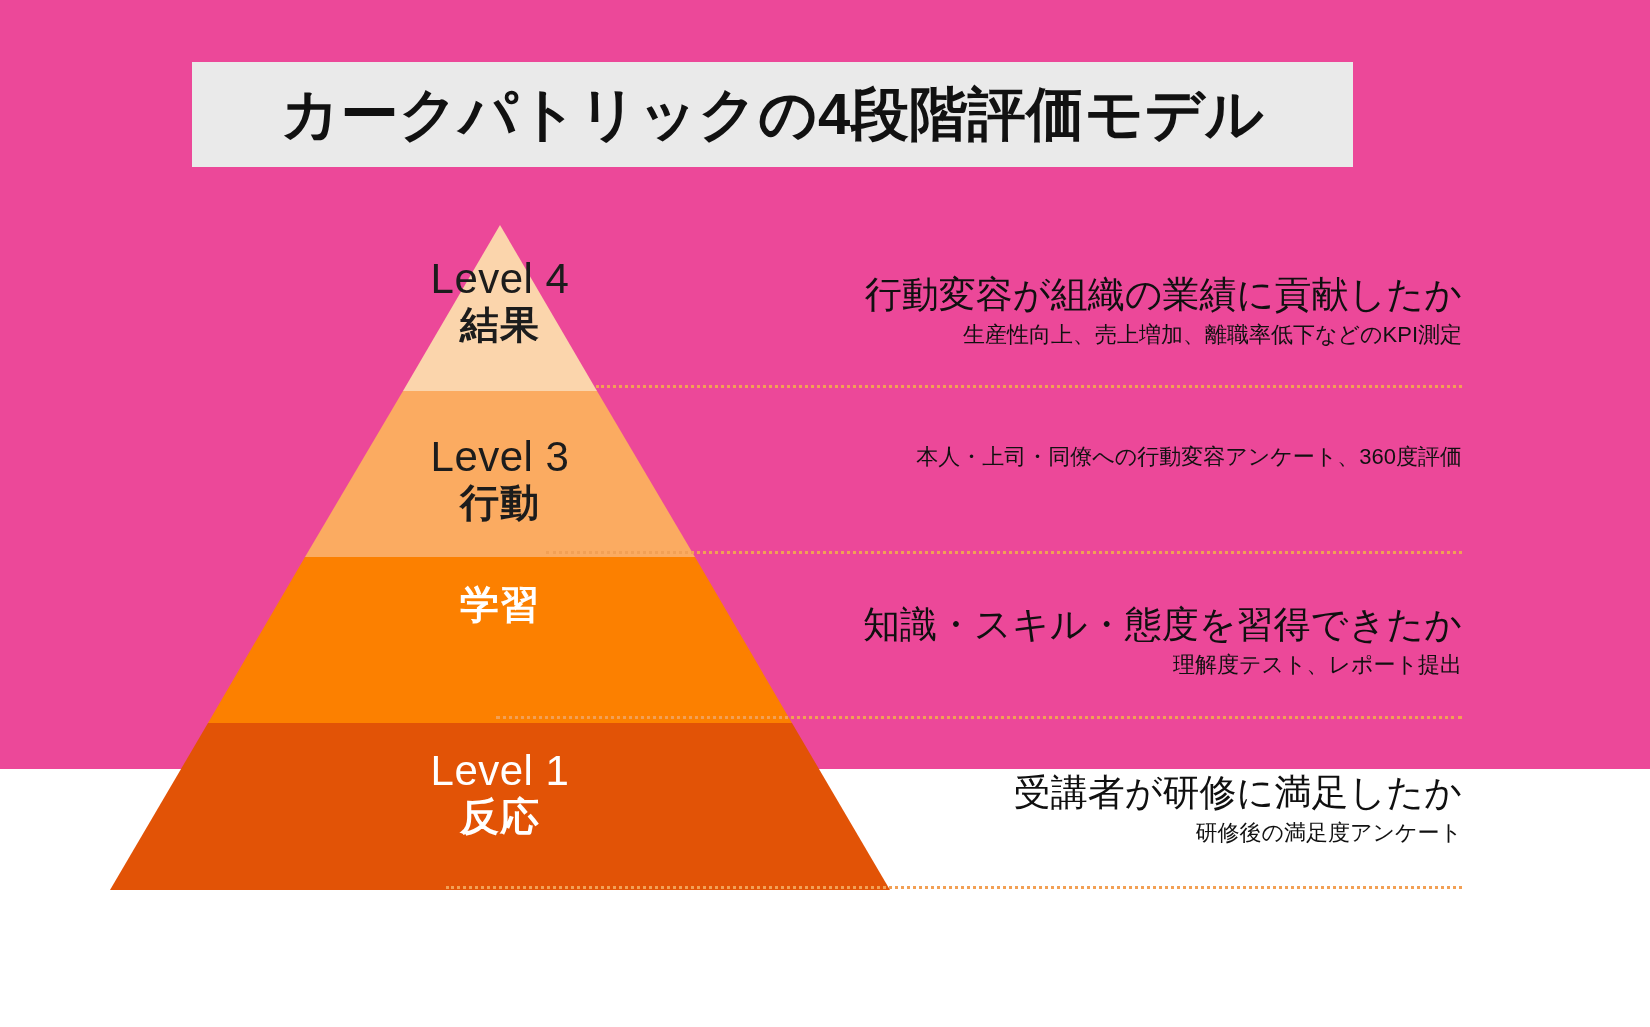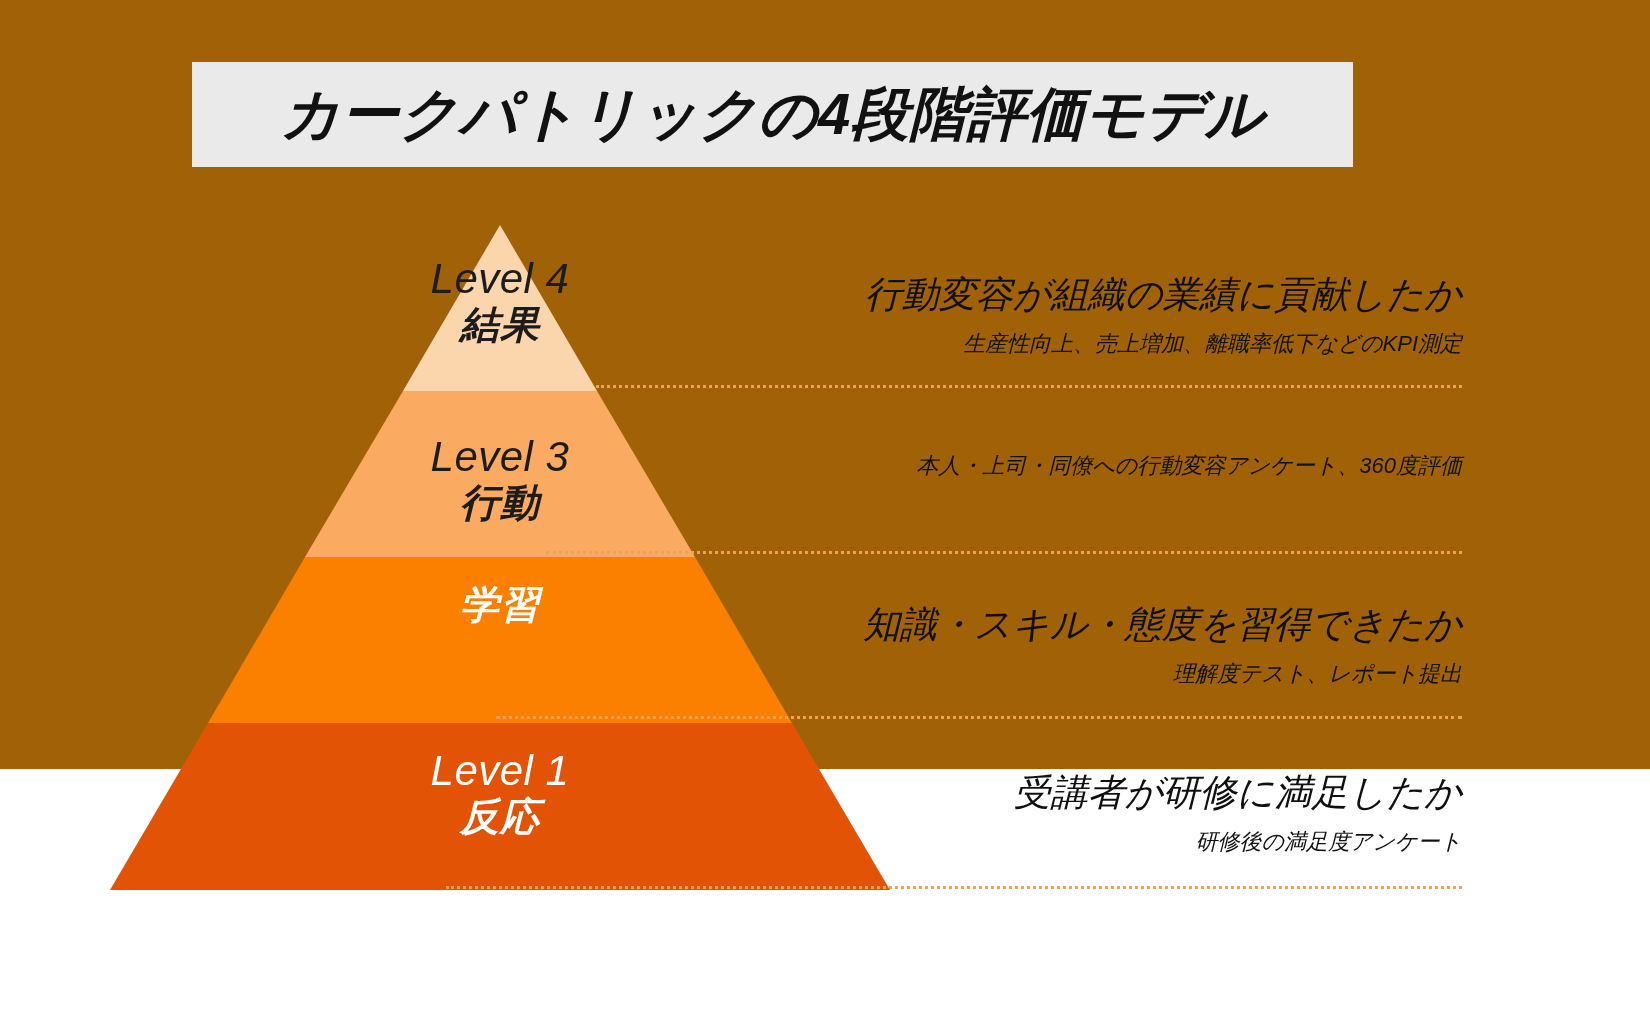--- a/index.html
+++ b/index.html
@@ -2,21 +2,21 @@
 <html><head>
 <meta charset="utf-8">
 <style>
   * { margin:0; padding:0; box-sizing:border-box; }
   html, body {
     width:1650px; height:1027px;
     background:#ffffff;
     font-family:"Liberation Sans","DejaVu Sans",sans-serif;
     overflow:hidden;
   }
-  #canvas { position:relative; width:1650px; height:769px; background:#a16207;font-style:italic; }
+  #canvas { position:relative; width:1650px; height:769px; background:#ec4899; }
 
   
   #title-bar {
     position:absolute;
     left:192px; top:62px;
     width:1161px; height:105px;
     background:#eaeaea;
     display:flex; align-items:center; justify-content:center;
   }
   #title-text {
@@ -72,21 +72,21 @@
     font-weight:400;
     color:#101010;
     line-height:1.25;
     white-space:nowrap;
   }
   .desc-sub {
     font-size:22px;
     font-weight:400;
     color:#111111;
     line-height:1.35;
-    margin-top:11px;
+    margin-top:2px;
     white-space:nowrap;
   }
 
   #desc4 { top:272px; }
   #desc3 { top:440px; }
   #desc2 { top:602px; }
   #desc1 { top:770px; }
 
   
   .divider {

